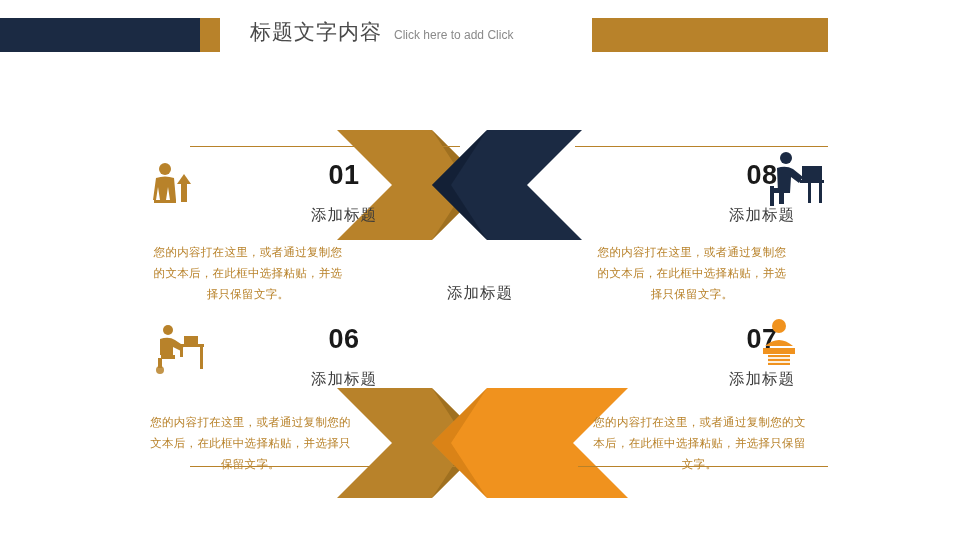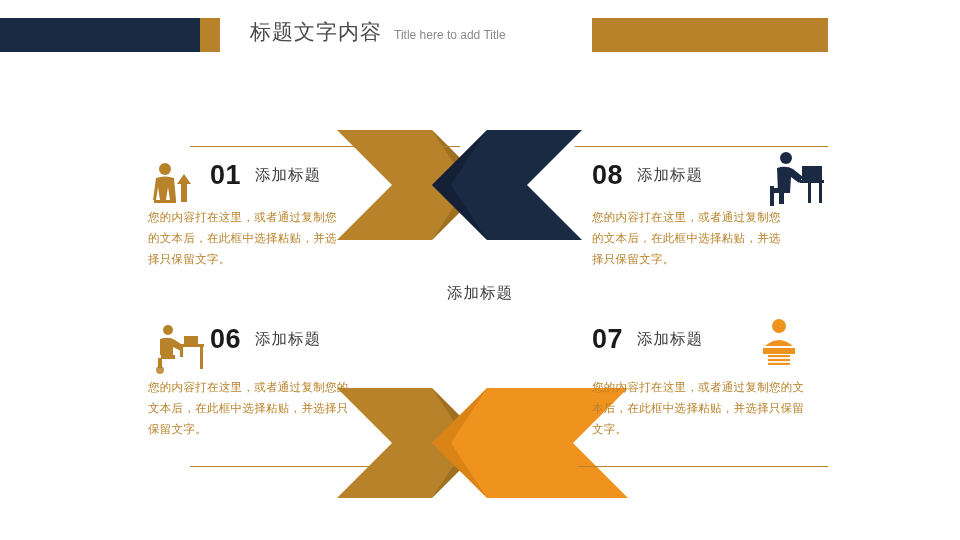--- a/index.html
+++ b/index.html
@@ -88,40 +88,42 @@
   .rule-4 { left: 578px; top: 466px; width: 270px; }
 
   
   .quad {
     position: absolute;
   }
   .quad-head {
     display: flex;
     align-items: center;
     gap: 14px;
+    flex-direction: column;
   }
   .num {
     font-size: 27px;
     font-weight: bold;
     color: #1a1a1a;
     font-family: "Liberation Sans", sans-serif;
     letter-spacing: 0.5px;
   }
   .qtitle {
     font-size: 15.5px;
     color: #3a3a3a;
     font-family: "DejaVu Sans", sans-serif;
     letter-spacing: 1px;
   }
   .qbody {
     font-size: 11.5px;
     color: #b8822a;
     line-height: 21px;
     font-family: Liberation Sans, sans-serif;
     letter-spacing: 0.3px;
+    text-align: center;
   }
 
   .quad-01 { left: 148px; top: 160px; width: 330px; }
   .quad-01 .qbody { margin-top: 16px; margin-left: 0; width: 200px; }
   .quad-01 .icon-wrap { position: absolute; left: 0px; top: 0px; }
   .quad-01 .quad-head { margin-left: 62px; }
 
   .quad-02 { left: 592px; top: 160px; width: 340px; }
   .quad-02 .qbody { margin-top: 16px; width: 200px; }
   .quad-02 .icon-wrap { position: absolute; left: 172px; top: -12px; }
@@ -154,21 +156,21 @@
 <body>
 
 <div class="slide">
 
   <div class="header-bar-left"></div>
   <div class="header-bar-left-accent"></div>
   <div class="header-bar-right"></div>
 
   <div class="header-title-zone">
     <span class="header-title-cn">标题文字内容</span>
-    <span class="header-title-en">Title here to add Title</span>
+    <span class="header-title-en">Click here to add Click</span>
   </div>
 
   <svg class="ribbon-layer" viewBox="0 0 960 540" width="960" height="540">
 
     <polygon points="337,130 432,130 487,185 432,240 337,240 392,185" fill="#b8822a"></polygon>
     <polygon points="432,130 487,185 432,240 468,185" fill="#8a6218" opacity="0.55"></polygon>
 
     <polygon points="582,130 487,130 432,185 487,240 582,240 527,185" fill="#1b2a43"></polygon>
     <polygon points="487,130 432,185 487,240 451,185" fill="#0f1b2e" opacity="0.6"></polygon>
 

